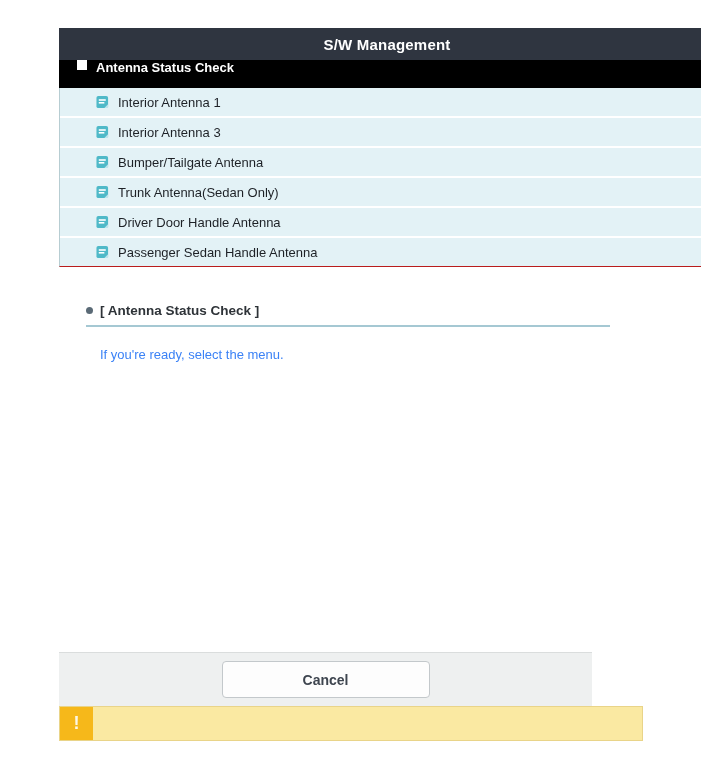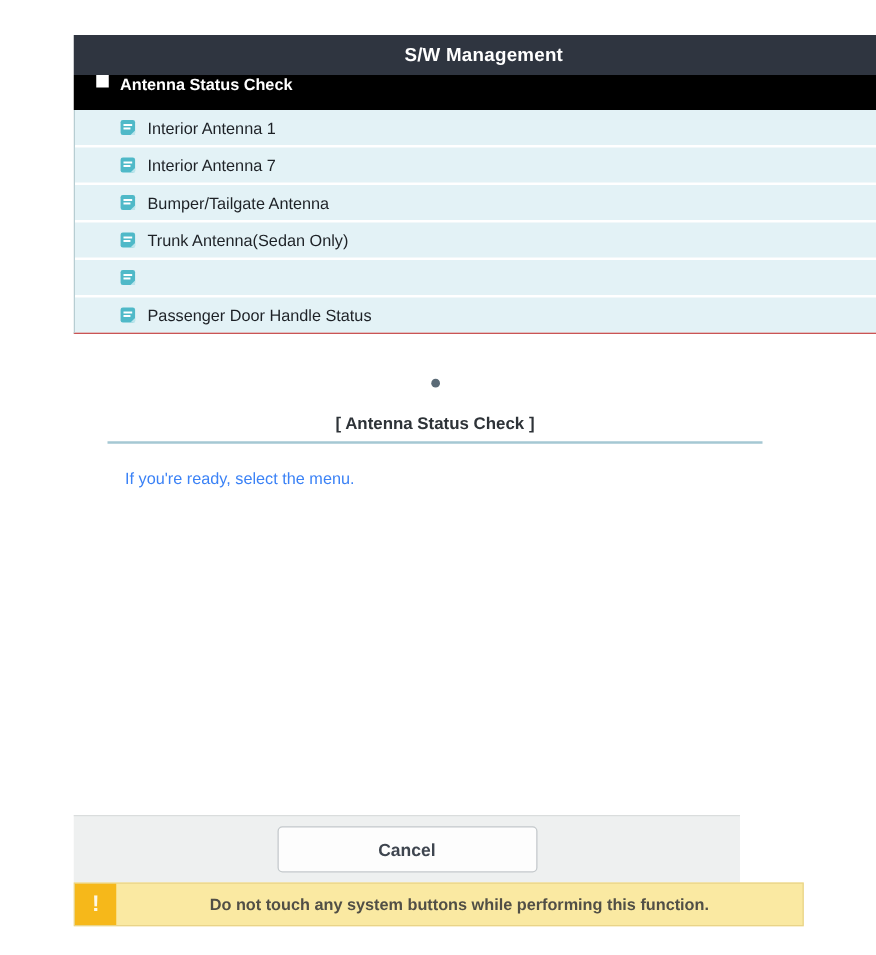--- a/index.html
+++ b/index.html
@@ -74,23 +74,22 @@
   .doc-icon { width: 13px; height: 14px; flex: 0 0 auto; display: block; }
   
   .section-head {
     margin-left: 27px;
     margin-top: 36px;
     width: 524px;
     border-bottom: 2px solid #A5C8D3;
     padding-bottom: 7px;
     display: flex;
     align-items: center;
-    gap: 21px;
-    box-sizing: border-box;
-    flex-direction: column;
+    gap: 7px;
+    box-sizing: border-box;
   }
   .bullet {
     width: 7px;
     height: 7px;
     border-radius: 50%;
     background: #5A6A76;
     flex: 0 0 auto;
   }
   .section-title {
     font-size: 13.5px;
@@ -191,21 +190,21 @@
         </svg>
         <span>Interior Antenna 1</span>
       </div>
       <div class="menu-row">
         <svg class="doc-icon" viewBox="0 0 14 15">
           <rect x="0.5" y="1" width="12.5" height="13" rx="2" fill="#4FB9C8"></rect>
           <rect x="3" y="4.5" width="7.5" height="1.7" fill="#ffffff"></rect>
           <rect x="3" y="7.5" width="6" height="1.7" fill="#ffffff"></rect>
           <path d="M9 14 L13 14 L13 10 Z" fill="#BCE5EC"></path>
         </svg>
-        <span>Interior Antenna 7</span>
+        <span>Interior Antenna 3</span>
       </div>
       <div class="menu-row">
         <svg class="doc-icon" viewBox="0 0 14 15">
           <rect x="0.5" y="1" width="12.5" height="13" rx="2" fill="#4FB9C8"></rect>
           <rect x="3" y="4.5" width="7.5" height="1.7" fill="#ffffff"></rect>
           <rect x="3" y="7.5" width="6" height="1.7" fill="#ffffff"></rect>
           <path d="M9 14 L13 14 L13 10 Z" fill="#BCE5EC"></path>
         </svg>
         <span>Bumper/Tailgate Antenna</span>
       </div>
@@ -218,42 +217,42 @@
         </svg>
         <span>Trunk Antenna(Sedan Only)</span>
       </div>
       <div class="menu-row">
         <svg class="doc-icon" viewBox="0 0 14 15">
           <rect x="0.5" y="1" width="12.5" height="13" rx="2" fill="#4FB9C8"></rect>
           <rect x="3" y="4.5" width="7.5" height="1.7" fill="#ffffff"></rect>
           <rect x="3" y="7.5" width="6" height="1.7" fill="#ffffff"></rect>
           <path d="M9 14 L13 14 L13 10 Z" fill="#BCE5EC"></path>
         </svg>
-      </div>
-      <div class="menu-row">
-        <svg class="doc-icon" viewBox="0 0 14 15">
-          <rect x="0.5" y="1" width="12.5" height="13" rx="2" fill="#4FB9C8"></rect>
-          <rect x="3" y="4.5" width="7.5" height="1.7" fill="#ffffff"></rect>
-          <rect x="3" y="7.5" width="6" height="1.7" fill="#ffffff"></rect>
-          <path d="M9 14 L13 14 L13 10 Z" fill="#BCE5EC"></path>
-        </svg>
-        <span>Passenger Door Handle Status</span>
+        <span>Driver Door Handle Antenna</span>
+      </div>
+      <div class="menu-row">
+        <svg class="doc-icon" viewBox="0 0 14 15">
+          <rect x="0.5" y="1" width="12.5" height="13" rx="2" fill="#4FB9C8"></rect>
+          <rect x="3" y="4.5" width="7.5" height="1.7" fill="#ffffff"></rect>
+          <rect x="3" y="7.5" width="6" height="1.7" fill="#ffffff"></rect>
+          <path d="M9 14 L13 14 L13 10 Z" fill="#BCE5EC"></path>
+        </svg>
+        <span>Passenger Sedan Handle Antenna</span>
       </div>
     </div>
 
     <div class="section-head">
       <span class="bullet"></span>
       <span class="section-title">[ Antenna Status Check ]</span>
     </div>
 
     <div class="instruction">If you're ready, select the menu.</div>
 
   </div>
 
   <div class="footerbar">
     <div class="cancel-btn">Cancel</div>
   </div>
 
   <div class="warningbar">
     <div class="warning-icon">!</div>
-    <div class="warning-text">Do not touch any system buttons while performing this function.</div>
   </div>
 </div>
 
 </body></html>

